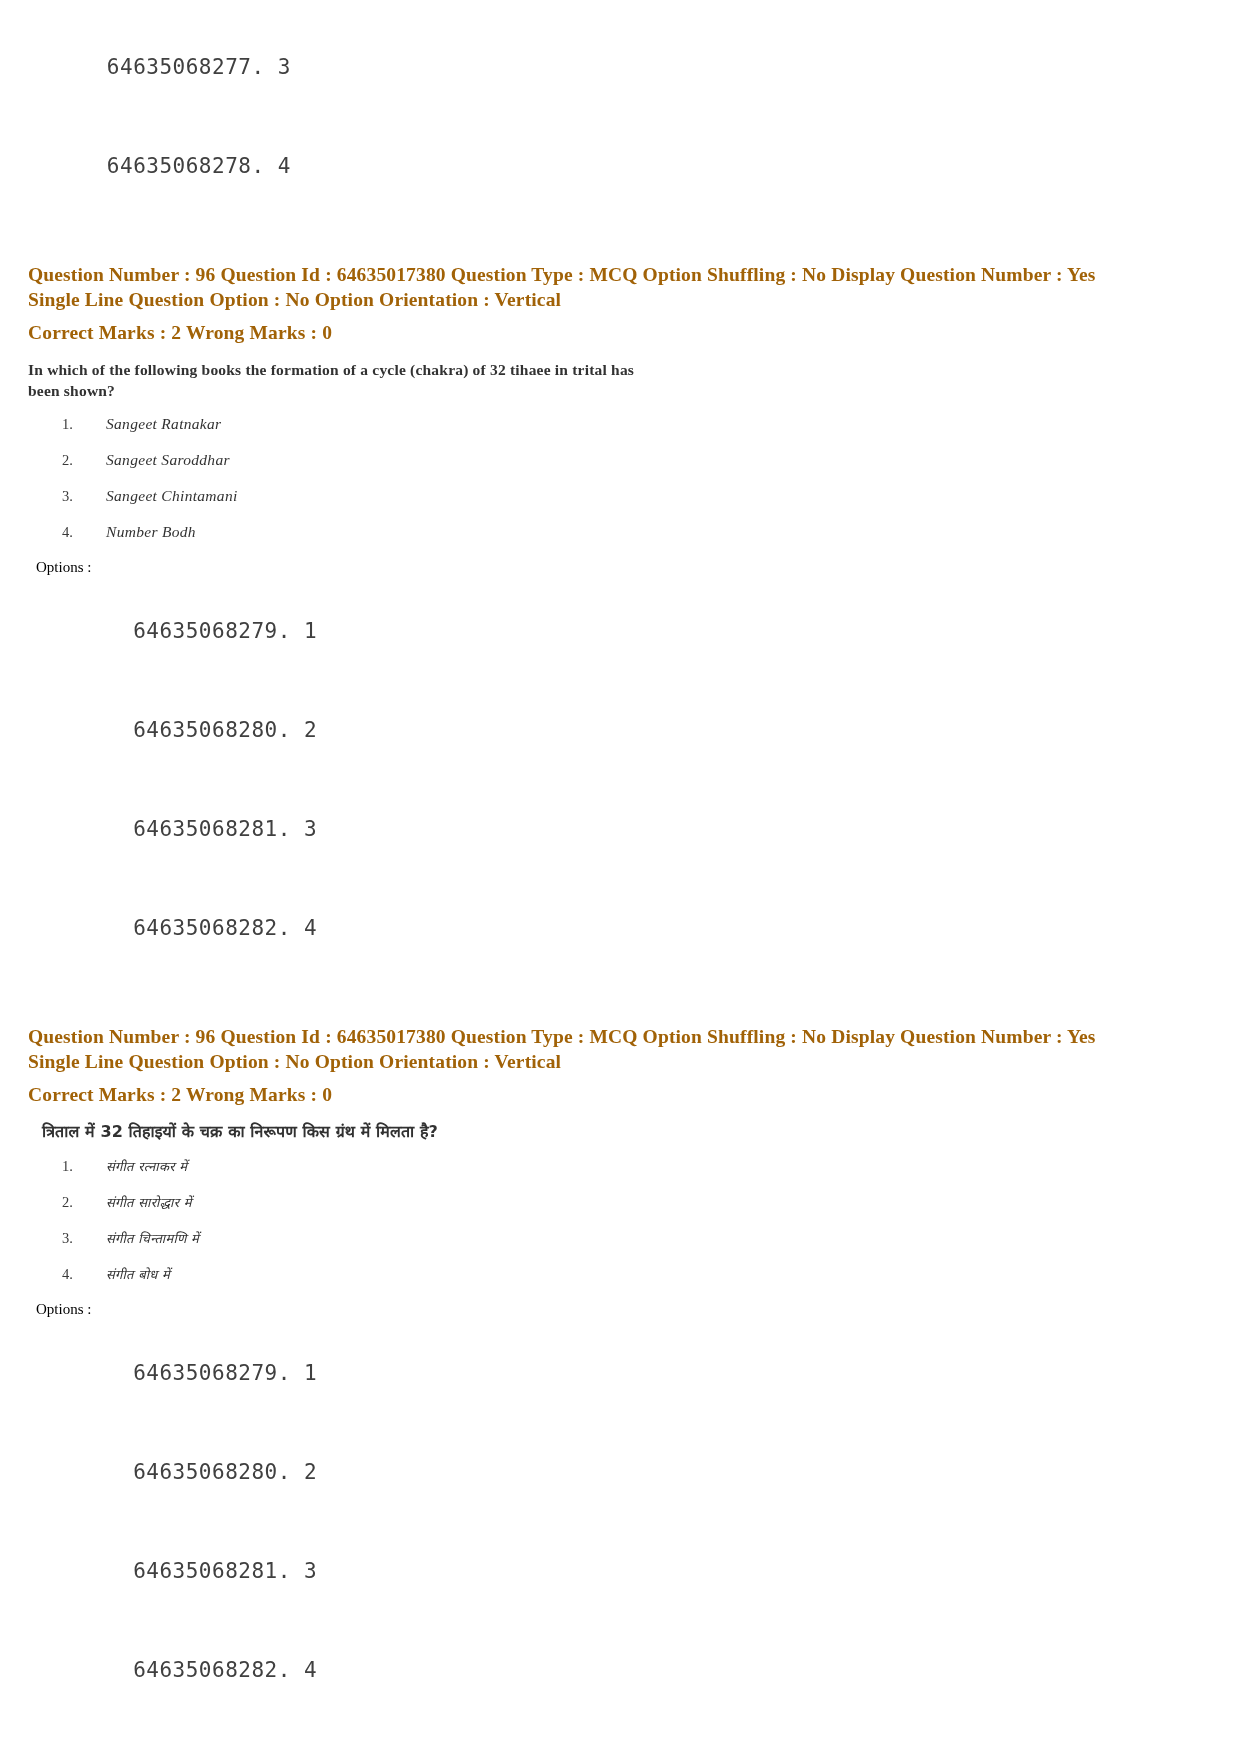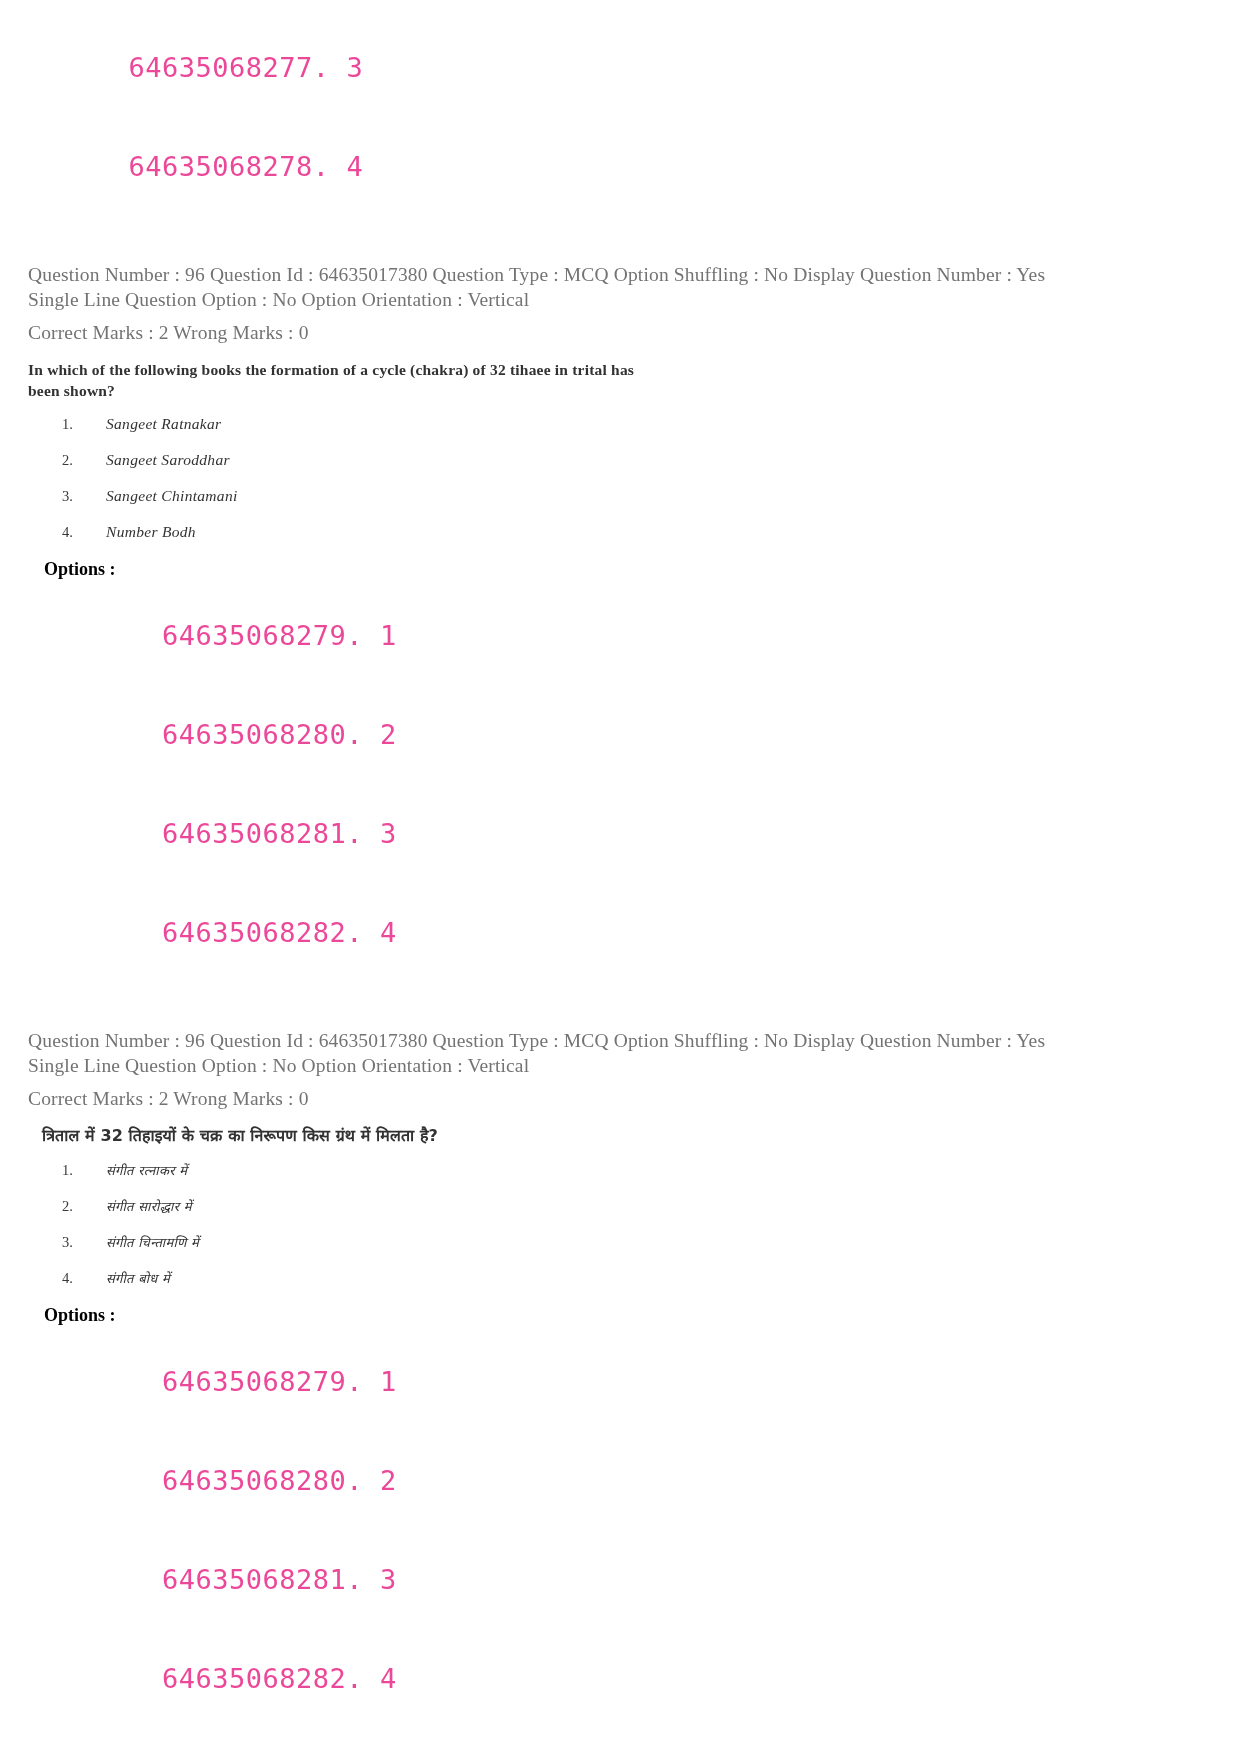--- a/index.html
+++ b/index.html
@@ -18,34 +18,34 @@
     height: 1754px;
     background: #ffffff;
     box-sizing: border-box;
     padding: 0 28px;
     overflow: hidden;
   }
 
   
   .optid {
     font-family: "DejaVu Sans Mono", monospace;
-    font-size: 27px;
+    font-size: 21px;
     letter-spacing: 0.5px;
     line-height: 33px;
-    color: #ec4899;
+    color: #404040;
     white-space: pre;
   }
 
   
   .meta {
     font-family: "Liberation Serif", serif;
-    font-weight: normal;
+    font-weight: bold;
     font-size: 19.5px;
     line-height: 25px;
-    color: #737373;
+    color: #a16207;
     letter-spacing: 0.15px;
   }
   .meta .row { white-space: nowrap; }
   .meta .marks {
     margin-top: 8px;
   }
 
   
   .scan {
     color: #2b2b2b;
@@ -94,23 +94,23 @@
   .choices.hindi .txt {
     font-family: "DejaVu Sans", sans-serif;
     font-style: italic;
     font-size: 13px;
   }
   .indent-stem { margin-left: 28px; font-weight: bold; }
   .indent-choices { margin-left: 34px; }
 
   .options-label {
     font-family: "Liberation Serif", serif;
-    font-weight: bold;
-    font-size: 18px;
-    margin: 18px 0 6px 16px;
+    font-weight: normal;
+    font-size: 15px;
+    margin: 18px 0 6px 8px;
   }
 
   .block { margin-bottom: 0; }
   .spacer-lg { height: 46px; }
 </style>
 </head>
 <body>
 
 <div class="page">
 

